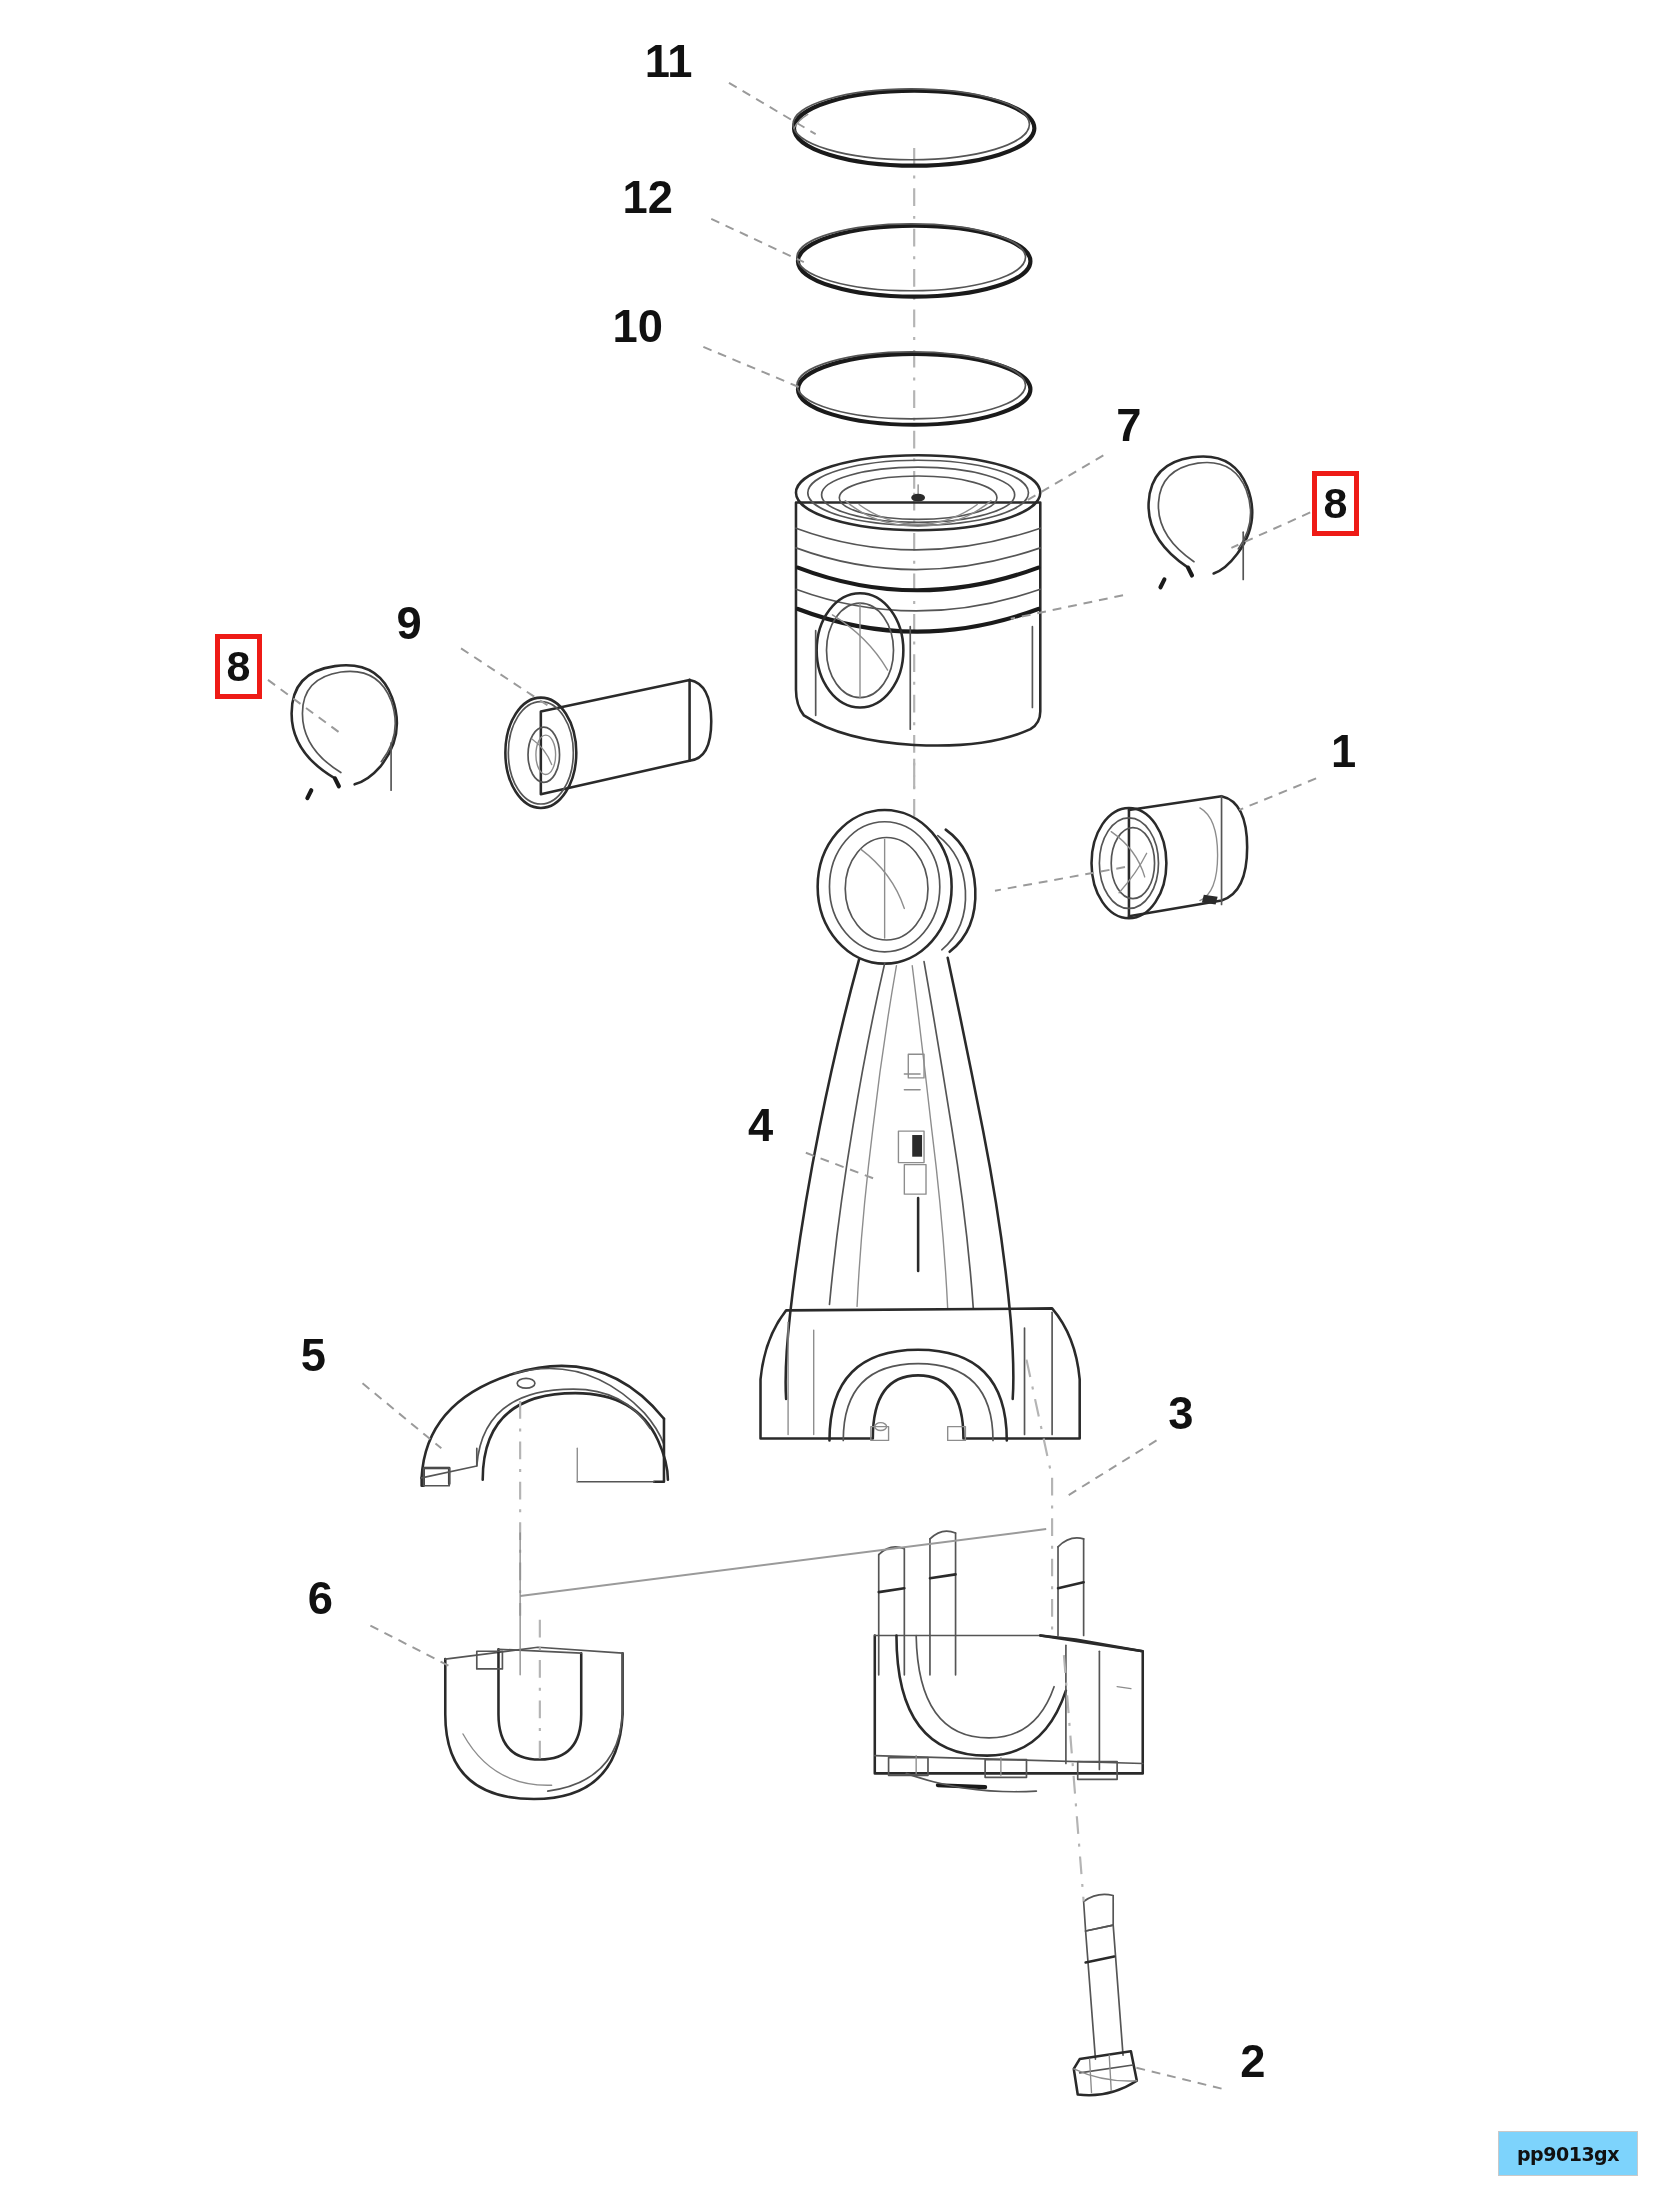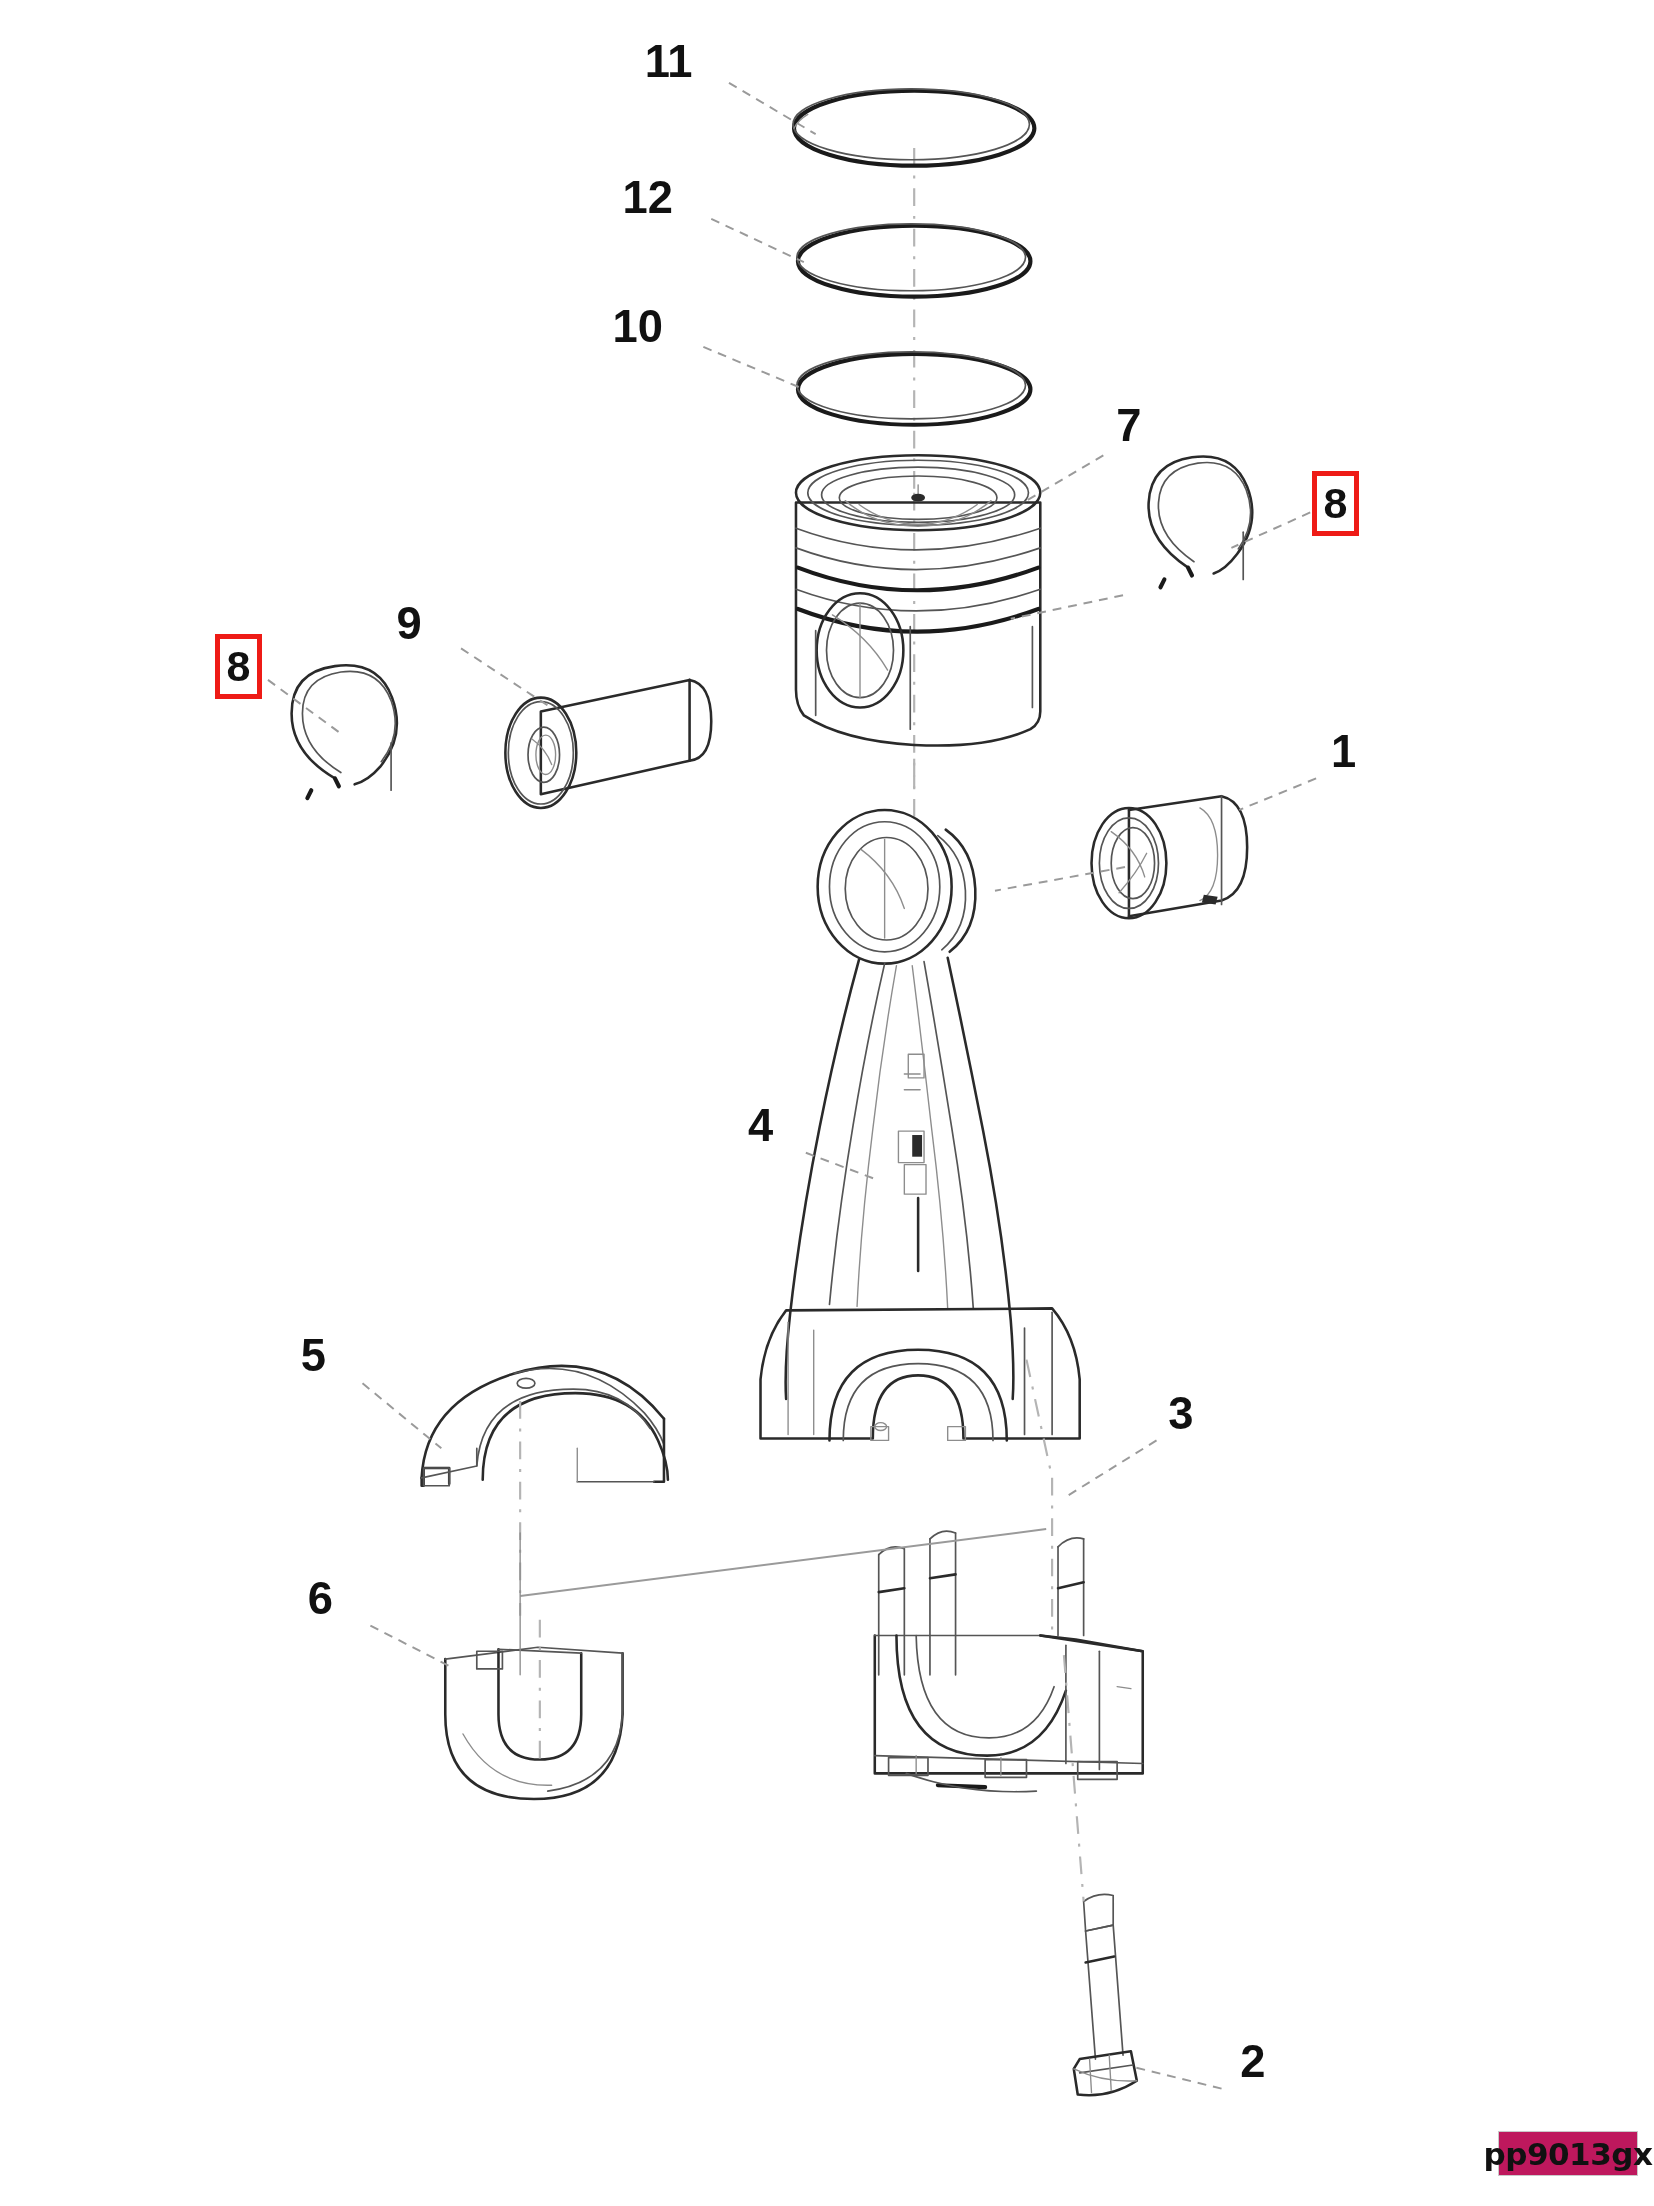--- a/index.html
+++ b/index.html
@@ -94,27 +94,27 @@
   #hl-8-left  { left: 215px; top: 634px;  width: 47px; height: 65px; }
   #hl-8-right { left: 1312px; top: 471px; width: 47px; height: 65px; }
 
   #part-id-label {
     position: absolute;
     left: 1498px;
     top: 2131px;
     width: 138px;
     height: 43px;
     border: 1px solid #c9c9c9;
-    background: #be185d;
+    background: #7dd3fc;
     display: flex;
     align-items: center;
     justify-content: center;
     font-family: "DejaVu Sans", sans-serif;
     font-weight: bold;
-    font-size: 31px;
+    font-size: 19px;
     color: #111111;
     letter-spacing: -0.5px;
   }
 </style>
 </head>
 <body>
 
 <div id="diagram-root">
 
   <svg class="diagram" viewBox="0 0 1680 2240">

